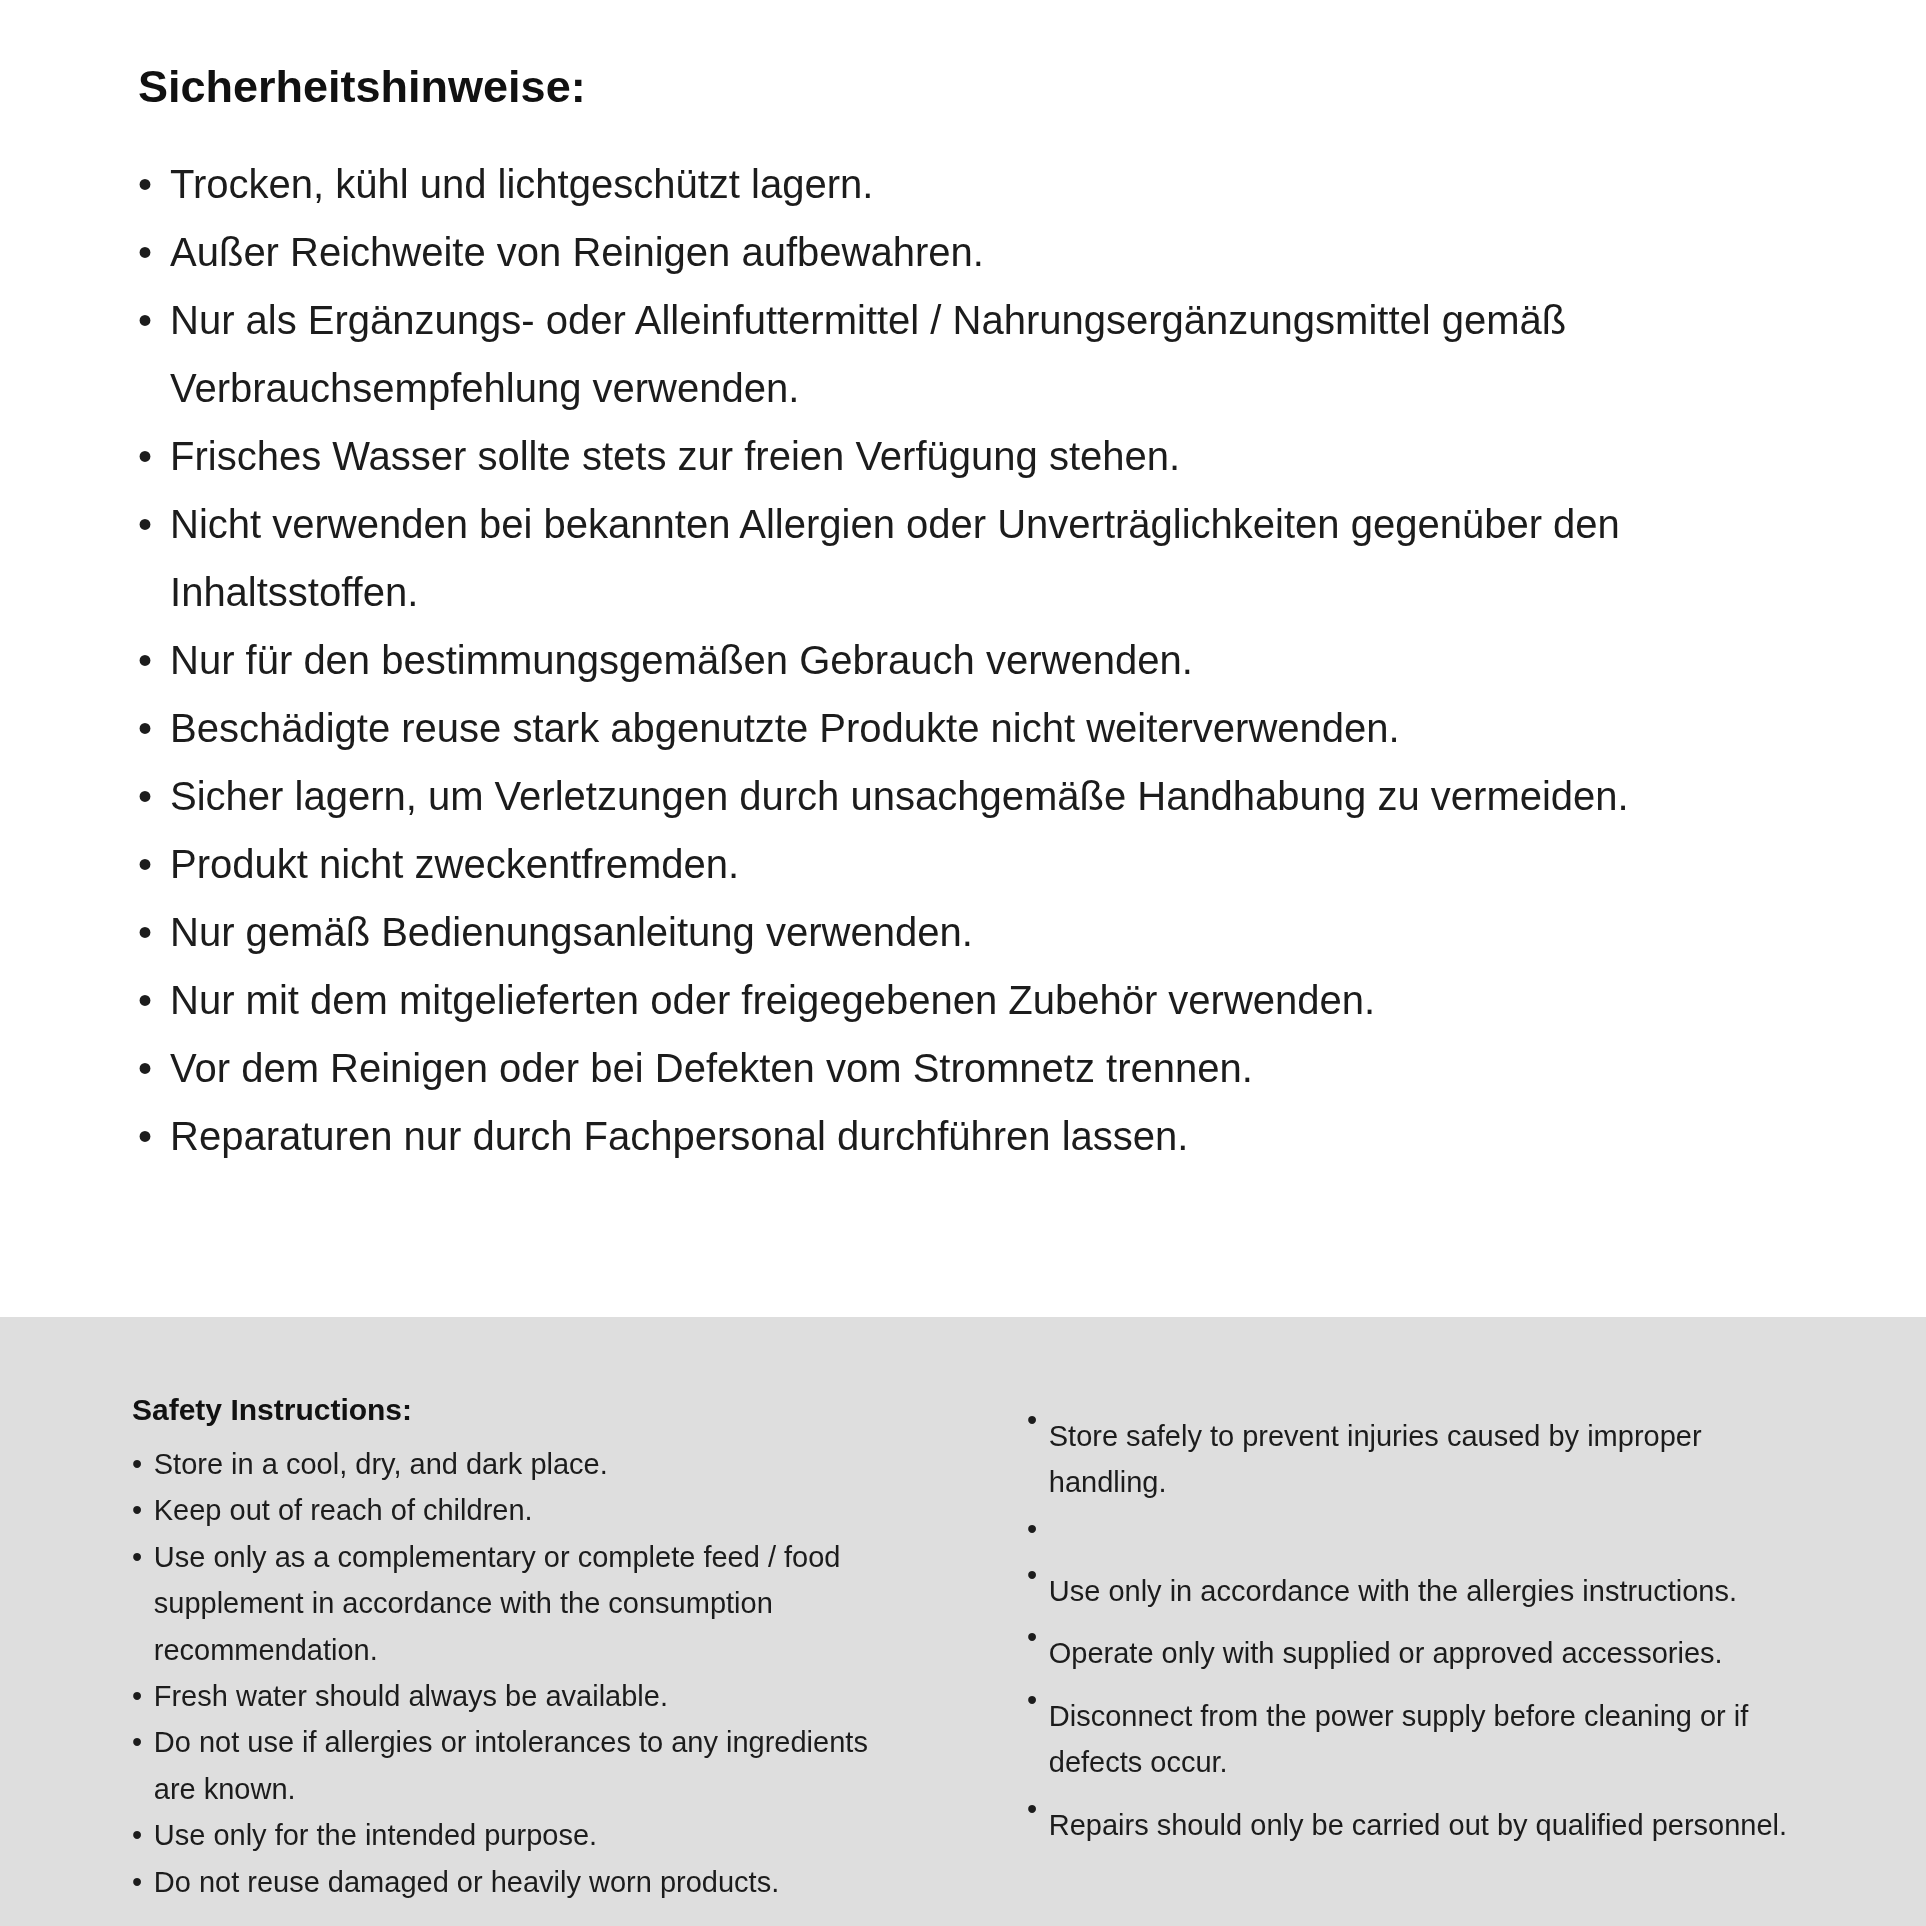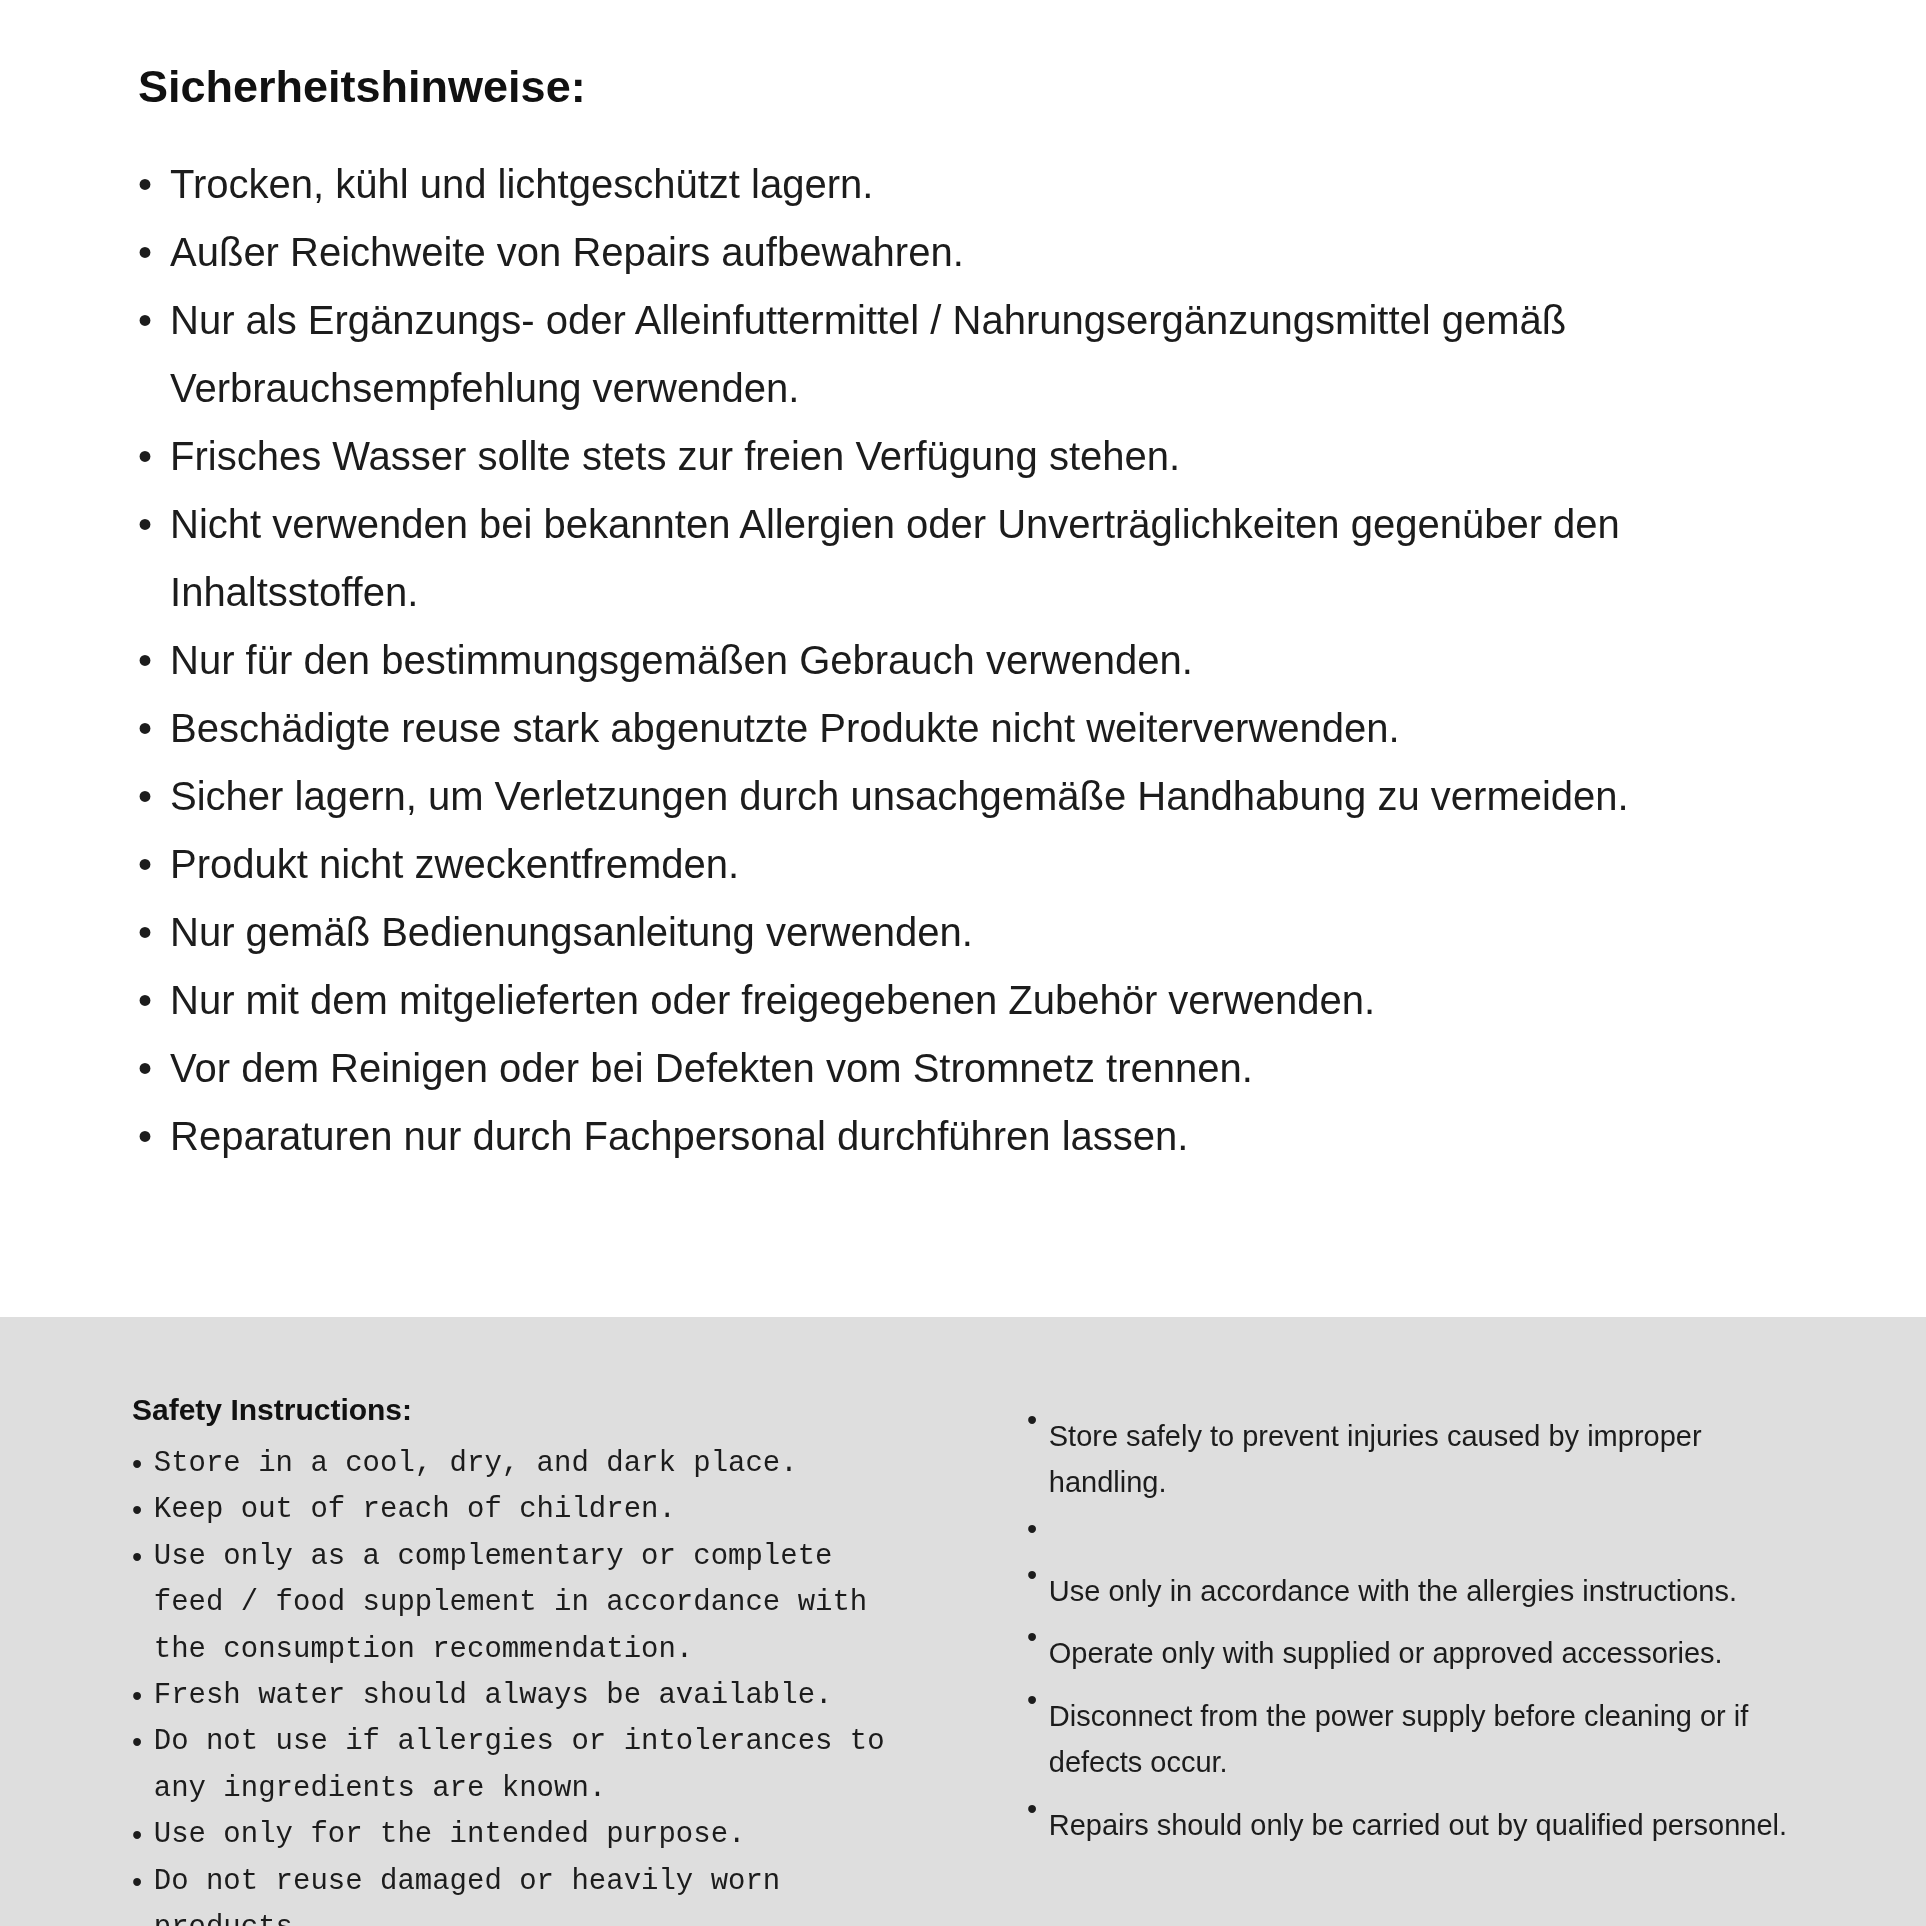--- a/index.html
+++ b/index.html
@@ -77,36 +77,36 @@
     display: flex;
     align-items: flex-start;
     font-size: 29px;
     line-height: 1.6;
     color: #1c1c1c;
   }
   .english-list .bullet {
     flex: 0 0 auto;
     margin-right: 11.6px;
   }
-  .col-left .bullet-text { max-width: 758px; font-family: Liberation Mono, monospace; }
+  .col-left .bullet-text { max-width: 758px; }
   .col-right .bullet-text { max-width: 770px; margin-top: 16px; }
 </style>
 </head>
 <body>
 
 <div class="top-section">
   <h1 class="german-title">Sicherheitshinweise:</h1>
   <ul class="bullet-list german-list">
       <li>
         <span class="bullet">•</span>
         <span class="bullet-text">Trocken, kühl und lichtgeschützt lagern.</span>
       </li>
       <li>
         <span class="bullet">•</span>
-        <span class="bullet-text">Außer Reichweite von Repairs aufbewahren.</span>
+        <span class="bullet-text">Außer Reichweite von Reinigen aufbewahren.</span>
       </li>
       <li>
         <span class="bullet">•</span>
         <span class="bullet-text">Nur als Ergänzungs- oder Alleinfuttermittel / Nahrungsergänzungsmittel gemäß Verbrauchsempfehlung verwenden.</span>
       </li>
       <li>
         <span class="bullet">•</span>
         <span class="bullet-text">Frisches Wasser sollte stets zur freien Verfügung stehen.</span>
       </li>
       <li>

